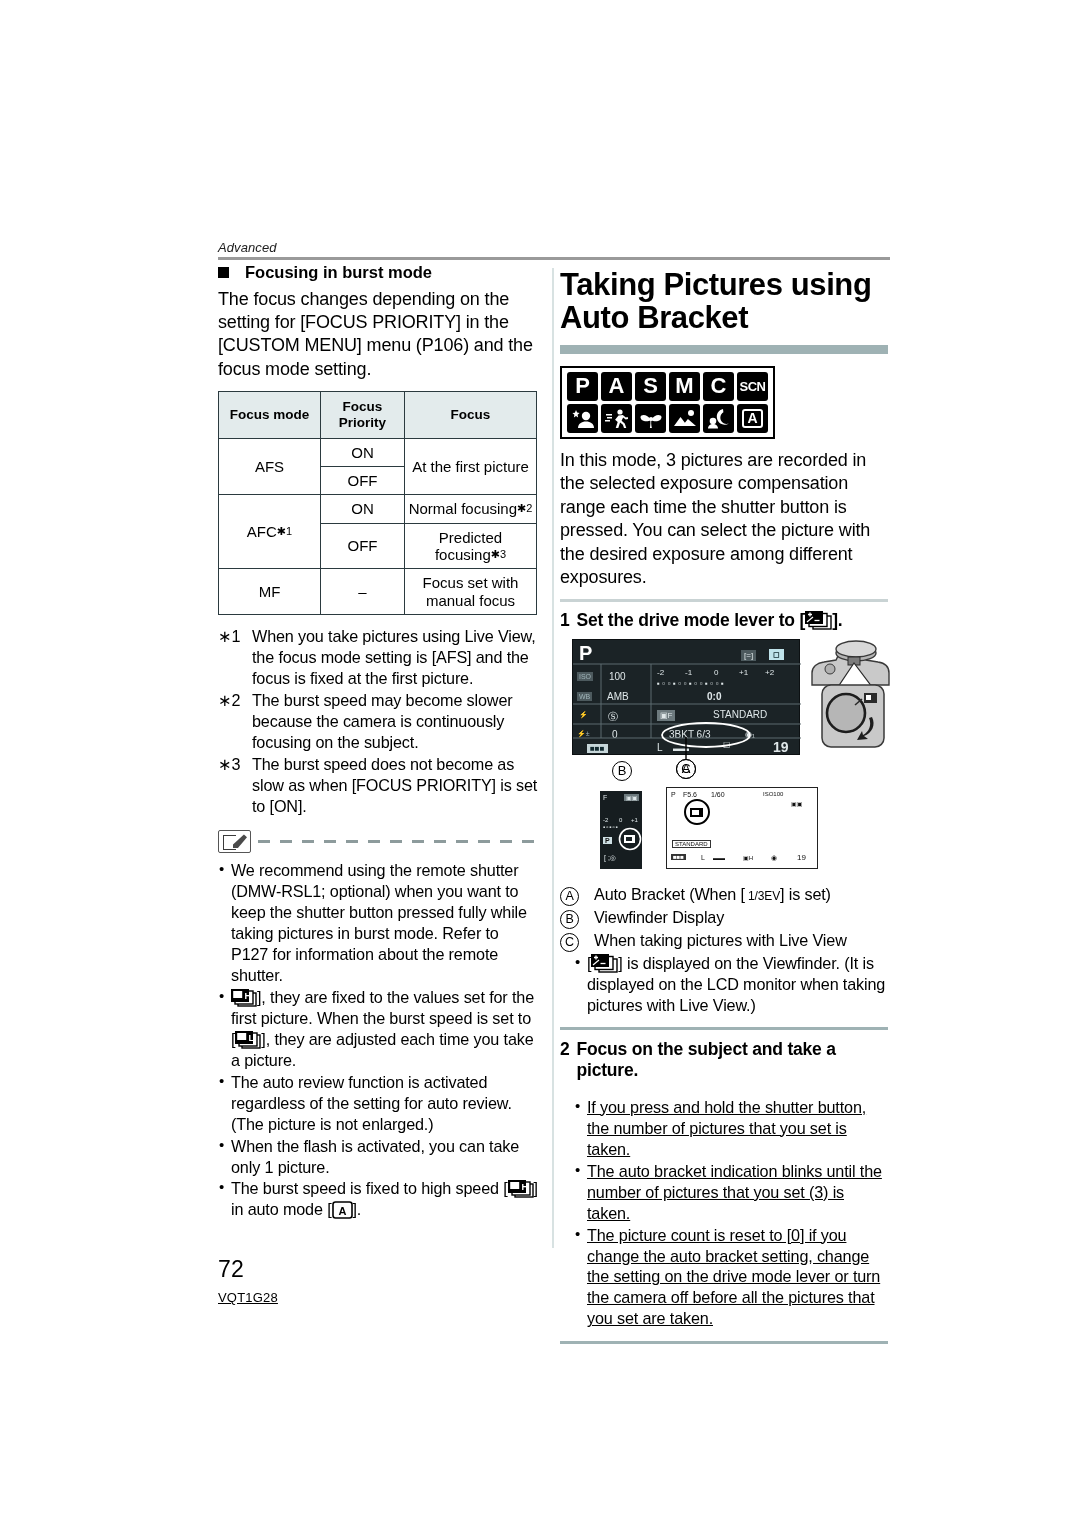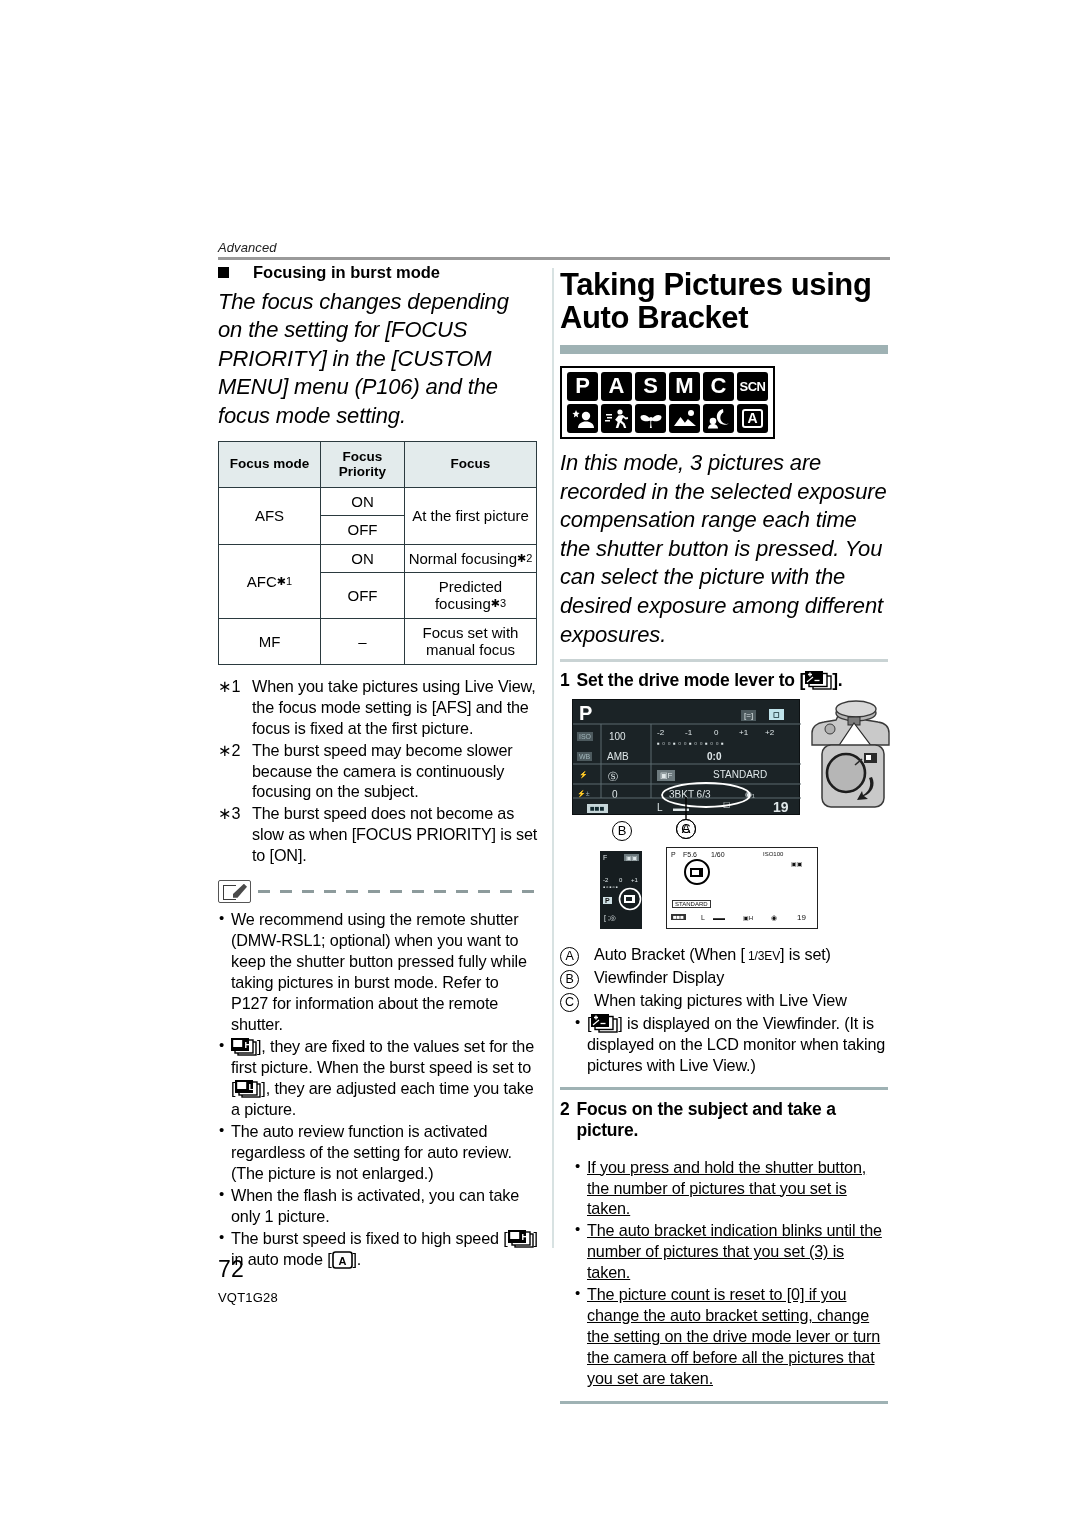--- a/index.html
+++ b/index.html
@@ -29,30 +29,29 @@
   .col-left  { position:absolute; left:218px; top:262px; width:320px; }
   .col-right { position:absolute; left:560px; top:258px; width:330px; }
   .col-divider {
     position:absolute; left:552px; top:268px; width:1.5px; height:980px;
     background:#d8e2e2;
   }
 
   
   .sub-head {
     font-size:16.5px; font-weight:bold; line-height:1.25; margin:0 0 5px 0;
-    display:flex; align-items:flex-start; gap:24px;
+    display:flex; align-items:flex-start; gap:16px;
   }
   .blacksquare {
     width:11px; height:11px; background:#000; display:inline-block;
     margin-top:5px; flex:0 0 auto;
   }
   p.body, .body {
-    font-size:22px; line-height:1.30; margin:0 0 4px 0;
+    font-size:18px; line-height:1.30; margin:0 0 4px 0;
     letter-spacing:-0.15px;
-    font-style:italic;
   }
 
   
   table.focus-table {
     border-collapse:collapse; margin-top:10px; width:318px;
     table-layout:fixed;
   }
   table.focus-table th, table.focus-table td {
     border:1.4px solid #2b3a3f; text-align:center; vertical-align:middle;
     font-size:15px; line-height:1.16; padding:5px 2px;
@@ -177,21 +176,21 @@
 
   
   .lt { position:absolute; color:#dfe7e9; font-size:8px; font-family:"Liberation Sans", sans-serif; white-space:nowrap; }
   .lt.big { font-size:20px; font-weight:bold; color:#fff; }
   .lt.mid { font-size:10px; }
   .lt.lbl { color:#9fb3b8; font-size:7px; }
 
   
   .footer { position:absolute; left:218px; top:1258px; }
   .pagenum { font-size:23px; line-height:1; letter-spacing:.3px; }
-  .pagecode { font-size:13px; margin-top:9px; letter-spacing:.2px; }
+  .pagecode { font-size:13px; margin-top:9px; letter-spacing:.2px;text-decoration:underline; }
 </style>
 </head>
 <body>
 
 <div class="page">
 
   <div class="runhead">
     <div class="runhead-label">Advanced</div>
     <div class="runhead-rule"></div>
   </div>

